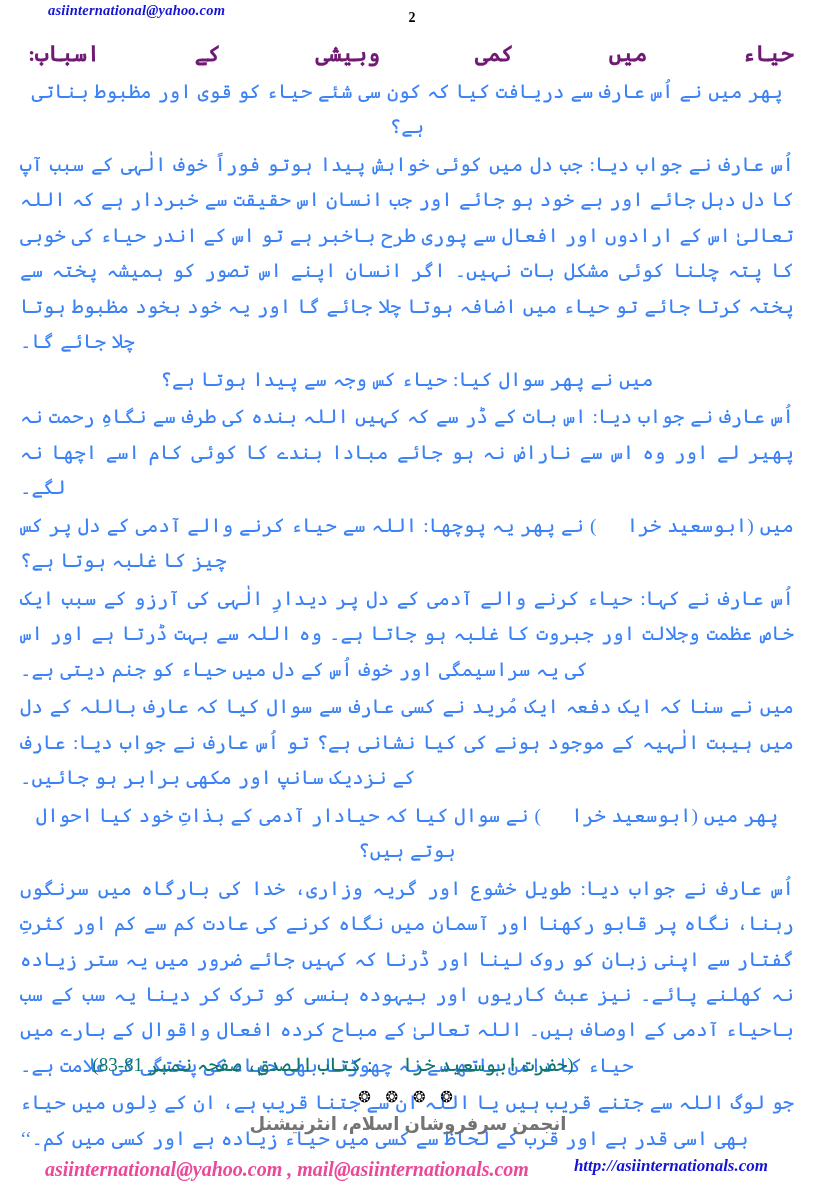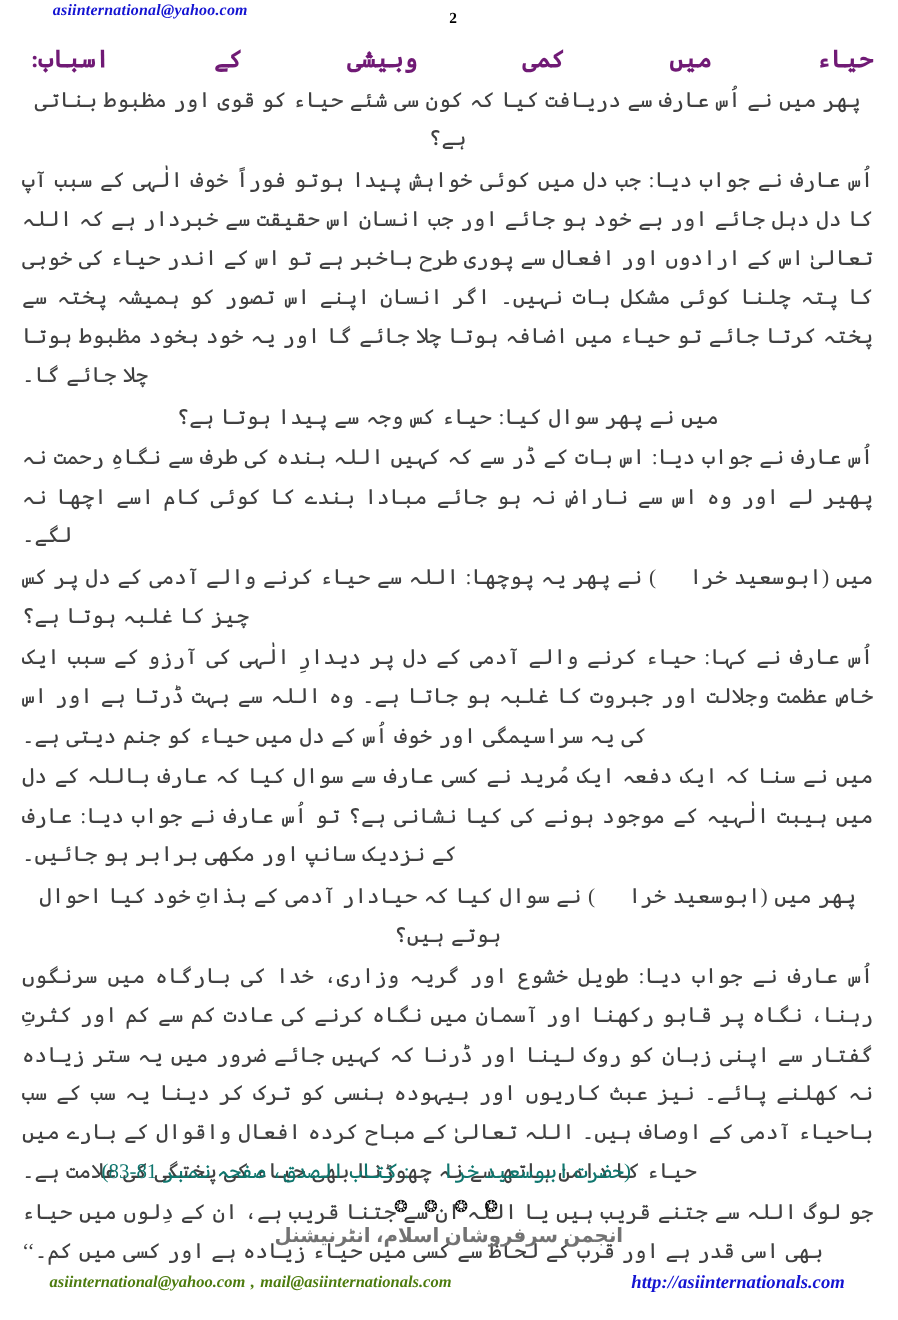--- a/index.html
+++ b/index.html
@@ -66,21 +66,21 @@
     line-height: 1.45;
     margin: 0 0 4px 0;
     padding-left: 8px;
     unicode-bidi: plaintext;
   }
 
   p.para {
     direction: rtl;
     font-family: "Liberation Serif", "DejaVu Serif", serif;
     font-size: 19.5px;
-    color: #404040;
+    color: #3b82f6;
     line-height: 1.82;
     margin: 0 0 2px 0;
     text-align: justify;
     text-align-last: center;
     unicode-bidi: plaintext;
     word-spacing: 1px;
   }
   p.para.short-center {
     text-align: center;
     text-align-last: center;
@@ -134,25 +134,25 @@
     left: 0;
     right: 0;
     top: 1158px;
     height: 30px;
     direction: ltr;
   }
   .footer-emails {
     position: absolute;
     left: 45px;
     top: 0;
-    color: #4d7c0f;
+    color: #ec4899;
     font-family: "Liberation Serif", "DejaVu Serif", serif;
     font-style: italic;
     font-weight: bold;
-    font-size: 15px;
+    font-size: 20px;
     white-space: nowrap;
   }
   .footer-emails .sep {
     padding: 0 5px;
   }
   .footer-url {
     position: absolute;
     right: 48px;
     top: -2px;
     color: #1414d2;

